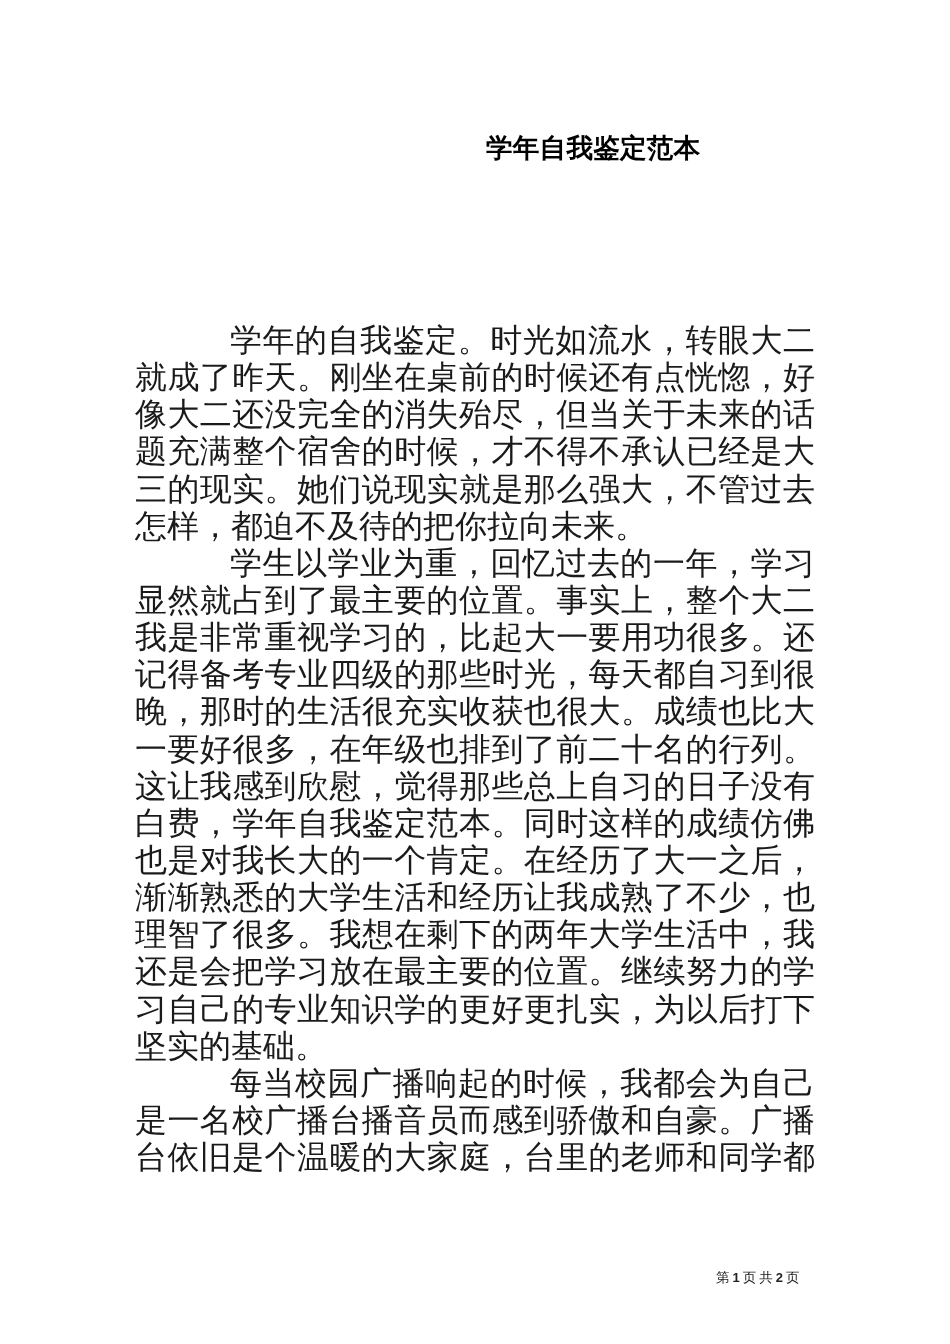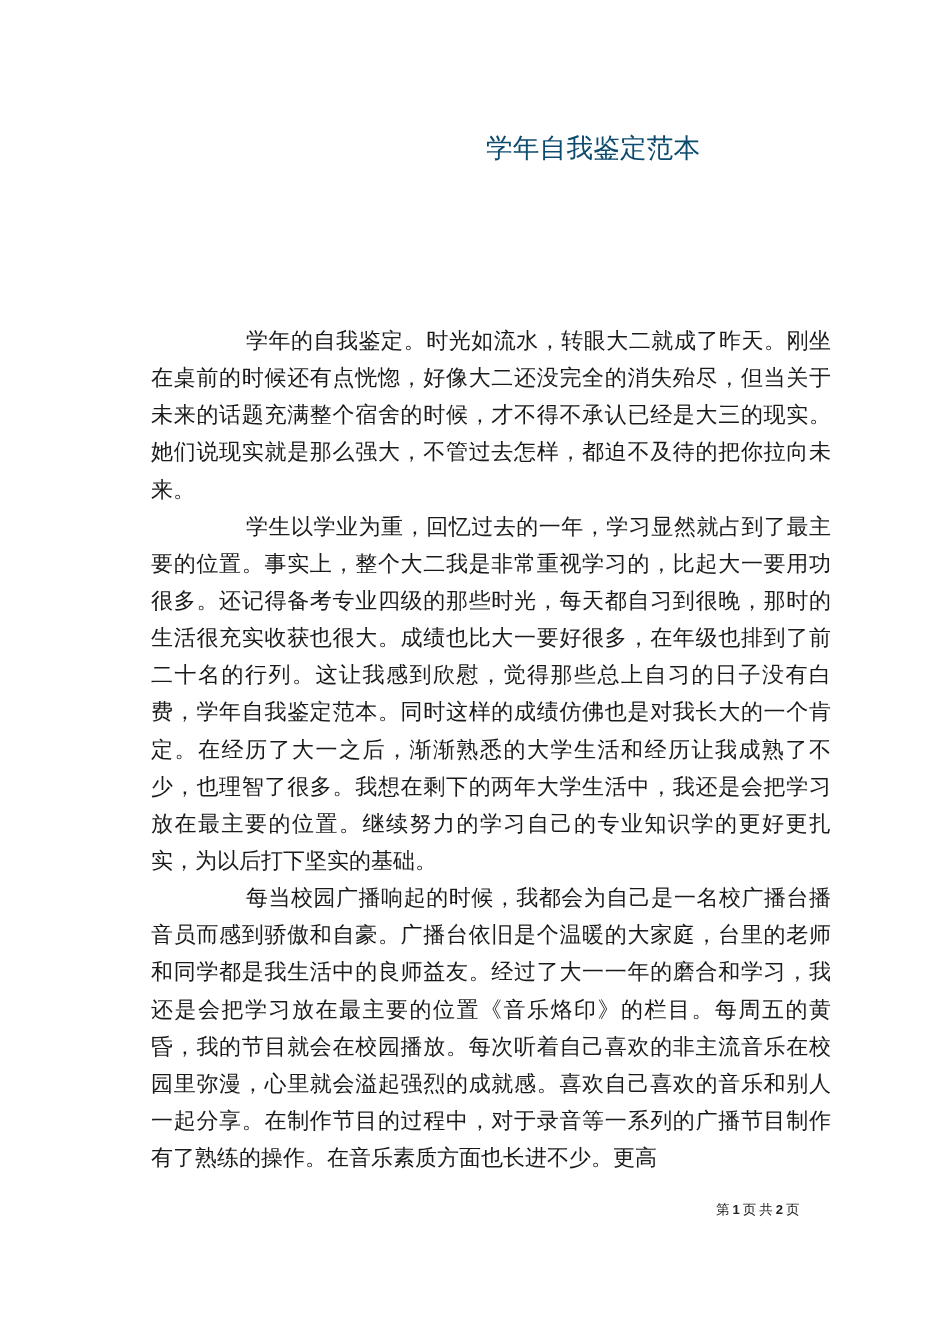--- a/index.html
+++ b/index.html
@@ -11,46 +11,45 @@
     background: #ffffff;
     overflow: hidden;
     font-family: "Liberation Serif", "DejaVu Serif", serif;
   }
   .doc-title {
     position: absolute;
     left: 486px;
     top: 134px;
     font-size: 26.6px;
     line-height: 1.1;
-    font-weight: normal;
-    color: #0c4a6e;
+    font-weight: bold;
+    color: #000000;
     letter-spacing: 0.2px;
     white-space: nowrap;
   }
   .doc-body {
     position: absolute;
     left: 135px;
     top: 322px;
     width: 680px;
     max-height: 856px;
     overflow: hidden;
     color: #1a1a1a;
-    font-size: 22px;
+    font-size: 32px;
     line-height: 37.14px;
     text-align: justify;
     text-justify: inter-ideograph;
-    margin-left: 16px;
   }
   .doc-body p {
     text-indent: 95px;
     margin: 0;
   }
   .page-footer {
     position: absolute;
-    top: 1202px;
+    top: 1270px;
     left: 716px;
     color: #222222;
     font-size: 13.5px;
     line-height: 1.2;
     white-space: nowrap;
   }
   .page-footer .num {
     font-weight: bold;
     font-family: "Liberation Sans", sans-serif;
     font-size: 13px;

